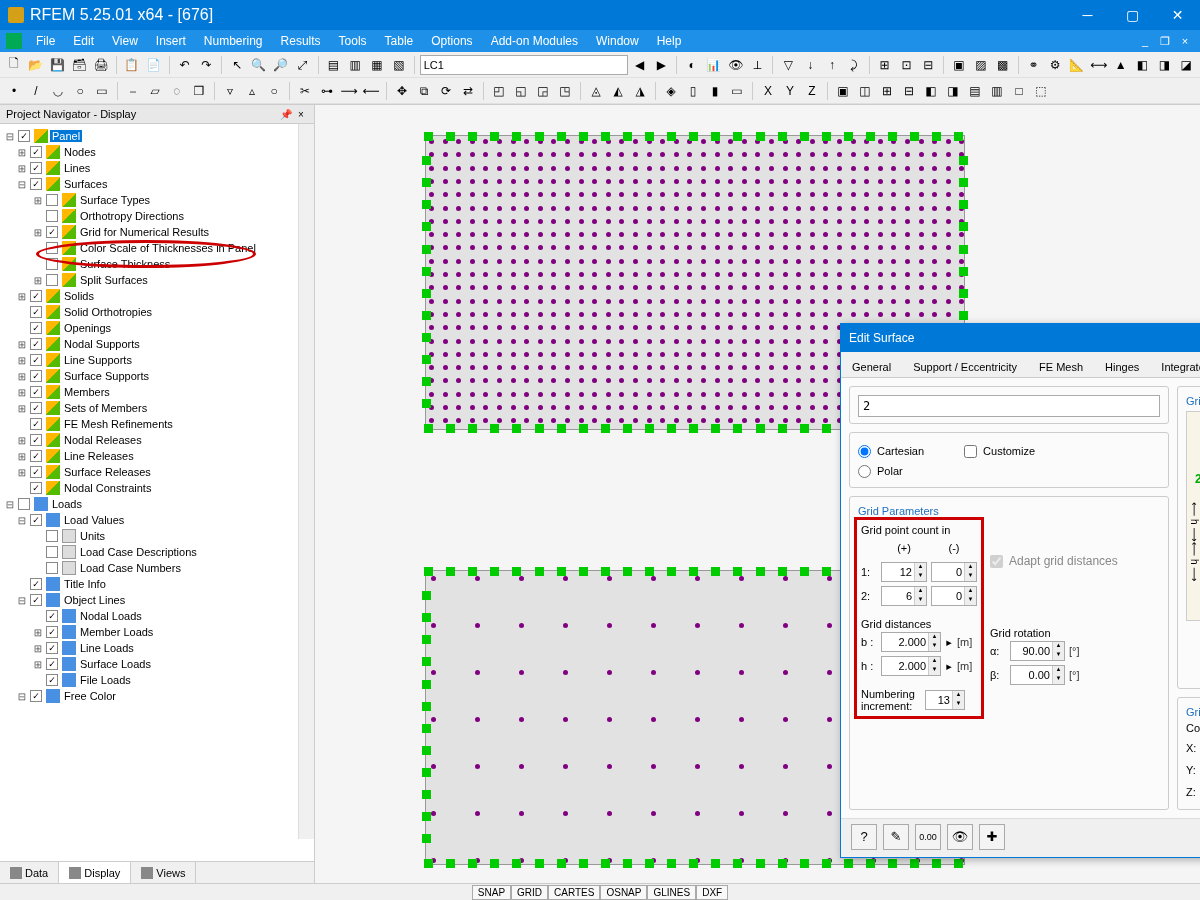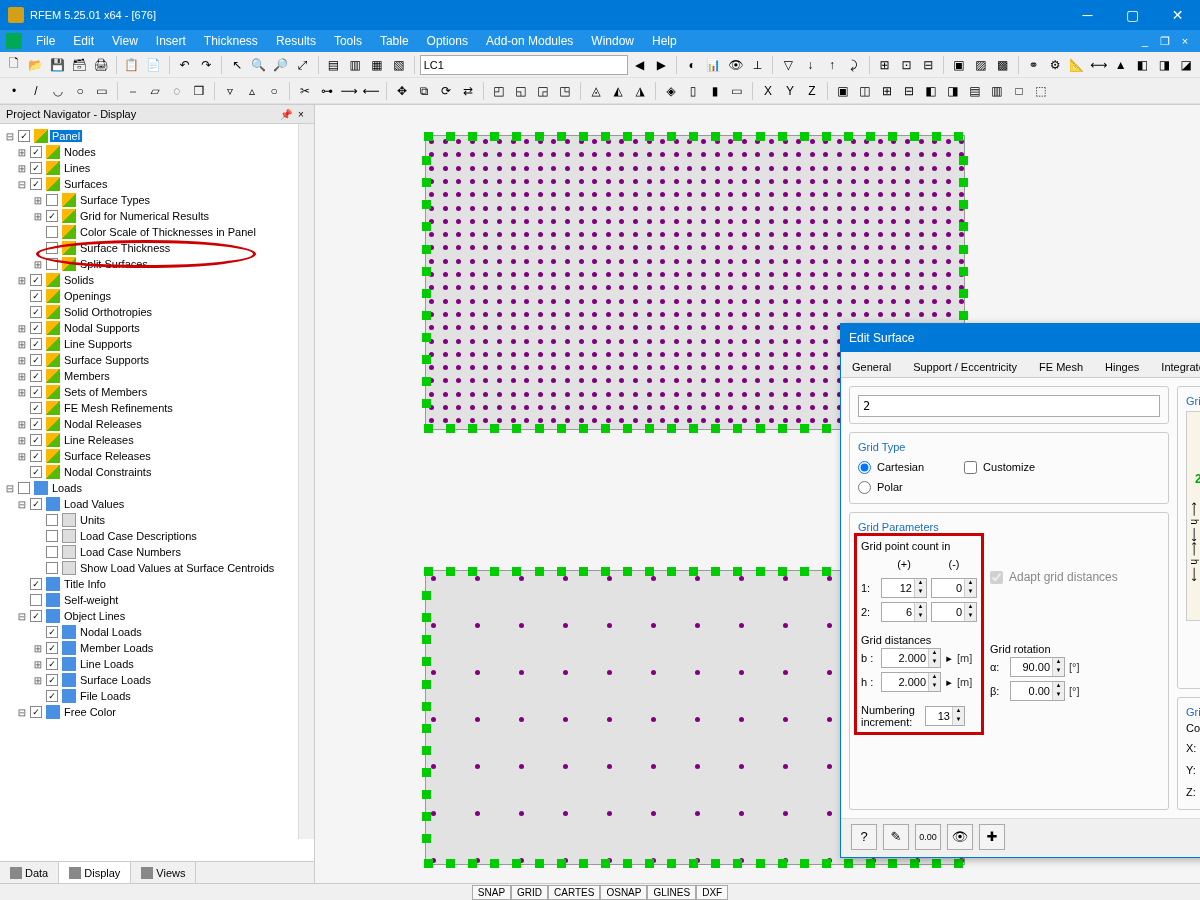--- a/index.html
+++ b/index.html
@@ -1,21 +1,21 @@
 <!DOCTYPE html>
 <html><head>
 <meta charset="utf-8">
 <style>
 * { box-sizing: border-box; margin: 0; padding: 0; font-family: "Segoe UI", Tahoma, sans-serif; }
 body { width: 1200px; height: 900px; overflow: hidden; background: #fff; font-size: 12px; }
 
 
 .titlebar { height: 30px; background: #0078d7; color: #fff; display: flex; align-items: center; padding-left: 8px; }
 .titlebar .app-icon { width: 16px; height: 16px; background: #d4a017; border-radius: 2px; margin-right: 6px; }
-.titlebar .title { flex: 1; font-size: 11px; }
+.titlebar .title { flex: 1; font-size: 16px; }
 .titlebar .win-btns { display: flex; }
 .titlebar .win-btn { width: 45px; height: 30px; display: flex; align-items: center; justify-content: center; font-size: 14px; cursor: pointer; }
 
 
 .menubar { height: 22px; background: #1e90e8; display: flex; align-items: center; padding: 0 6px; color: #fff; font-size: 12px; gap: 2px; }
 .menubar .menu-icon { width: 16px; height: 16px; background: #0a5; margin-right: 4px; }
 .menubar .menu-item { padding: 2px 8px; cursor: pointer; }
 .menubar .spacer { flex: 1; }
 .menubar .mdi-btn { width: 18px; text-align: center; font-size: 11px; cursor: pointer; }
 
@@ -111,21 +111,21 @@
     <div class="win-btn close">✕</div>
   </div>
 </div>
 
 <div class="menubar">
   <span class="menu-icon"></span>
   <span class="menu-item">File</span>
   <span class="menu-item">Edit</span>
   <span class="menu-item">View</span>
   <span class="menu-item">Insert</span>
-  <span class="menu-item">Thickness</span>
+  <span class="menu-item">Numbering</span>
   <span class="menu-item">Results</span>
   <span class="menu-item">Tools</span>
   <span class="menu-item">Table</span>
   <span class="menu-item">Options</span>
   <span class="menu-item">Add-on Modules</span>
   <span class="menu-item">Window</span>
   <span class="menu-item">Help</span>
   <span class="spacer"></span>
   <span class="mdi-btn">_</span>
   <span class="mdi-btn">❐</span>
@@ -278,20 +278,26 @@
           <span class="ico pencil"></span>
           <span class="label">Surfaces</span>
         </div>
         <div class="tree-item indent-2">
           <span class="exp">⊞</span>
           <span class="cb"></span>
           <span class="ico pencil"></span>
           <span class="label">Surface Types</span>
         </div>
         <div class="tree-item indent-2">
+          <span class="exp"></span>
+          <span class="cb"></span>
+          <span class="ico pencil"></span>
+          <span class="label">Orthotropy Directions</span>
+        </div>
+        <div class="tree-item indent-2">
           <span class="exp">⊞</span>
           <span class="cb checked"></span>
           <span class="ico pencil"></span>
           <span class="label">Grid for Numerical Results</span>
         </div>
         <div class="tree-item indent-2">
           <span class="exp"></span>
           <span class="cb"></span>
           <span class="ico pencil"></span>
           <span class="label">Color Scale of Thicknesses in Panel</span>
@@ -311,27 +317,27 @@
         <div class="tree-item indent-1">
           <span class="exp">⊞</span>
           <span class="cb checked"></span>
           <span class="ico pencil"></span>
           <span class="label">Solids</span>
         </div>
         <div class="tree-item indent-1">
           <span class="exp"></span>
           <span class="cb checked"></span>
           <span class="ico pencil"></span>
+          <span class="label">Solid Orthotropies</span>
+        </div>
+        <div class="tree-item indent-1">
+          <span class="exp"></span>
+          <span class="cb checked"></span>
+          <span class="ico pencil"></span>
           <span class="label">Openings</span>
-        </div>
-        <div class="tree-item indent-1">
-          <span class="exp"></span>
-          <span class="cb checked"></span>
-          <span class="ico pencil"></span>
-          <span class="label">Solid Orthotropies</span>
         </div>
         <div class="tree-item indent-1">
           <span class="exp">⊞</span>
           <span class="cb checked"></span>
           <span class="ico pencil"></span>
           <span class="label">Nodal Supports</span>
         </div>
         <div class="tree-item indent-1">
           <span class="exp">⊞</span>
           <span class="cb checked"></span>
@@ -409,37 +415,25 @@
           <span class="cb"></span>
           <span class="ico box"></span>
           <span class="label">Load Case Descriptions</span>
         </div>
         <div class="tree-item indent-2">
           <span class="exp"></span>
           <span class="cb"></span>
           <span class="ico box"></span>
           <span class="label">Load Case Numbers</span>
         </div>
-        <div class="tree-item indent-2">
-          <span class="exp"></span>
-          <span class="cb"></span>
-          <span class="ico box"></span>
-          <span class="label">Show Load Values at Surface Centroids</span>
-        </div>
         <div class="tree-item indent-1">
           <span class="exp"></span>
           <span class="cb checked"></span>
           <span class="ico bolt"></span>
           <span class="label">Title Info</span>
-        </div>
-        <div class="tree-item indent-1">
-          <span class="exp"></span>
-          <span class="cb"></span>
-          <span class="ico bolt"></span>
-          <span class="label">Self-weight</span>
         </div>
         <div class="tree-item indent-1">
           <span class="exp">⊟</span>
           <span class="cb checked"></span>
           <span class="ico bolt"></span>
           <span class="label">Object Lines</span>
         </div>
         <div class="tree-item indent-2">
           <span class="exp"></span>
           <span class="cb checked"></span>
@@ -1632,21 +1626,20 @@
         <div class="dlg-tab">Hinges</div>
         <div class="dlg-tab">Integrated</div>
 
       </div>
       <div class="dlg-body">
         <div class="dlg-left">
           <div class="group">
             <input class="surface-no-input" value="2" style="">
           </div>
           <div class="group">
-            <div class="group-title">Grid Type</div>
             <div class="group-content" style="display:flex;gap:40px;">
               <div>
                 <div class="radio-row">
                     <input type="radio" checked="" style="">
                     <span>Cartesian</span>
                   </div>
                 <div class="radio-row">
                     <input type="radio" style="">
                     <span>Polar</span>
                   </div>

